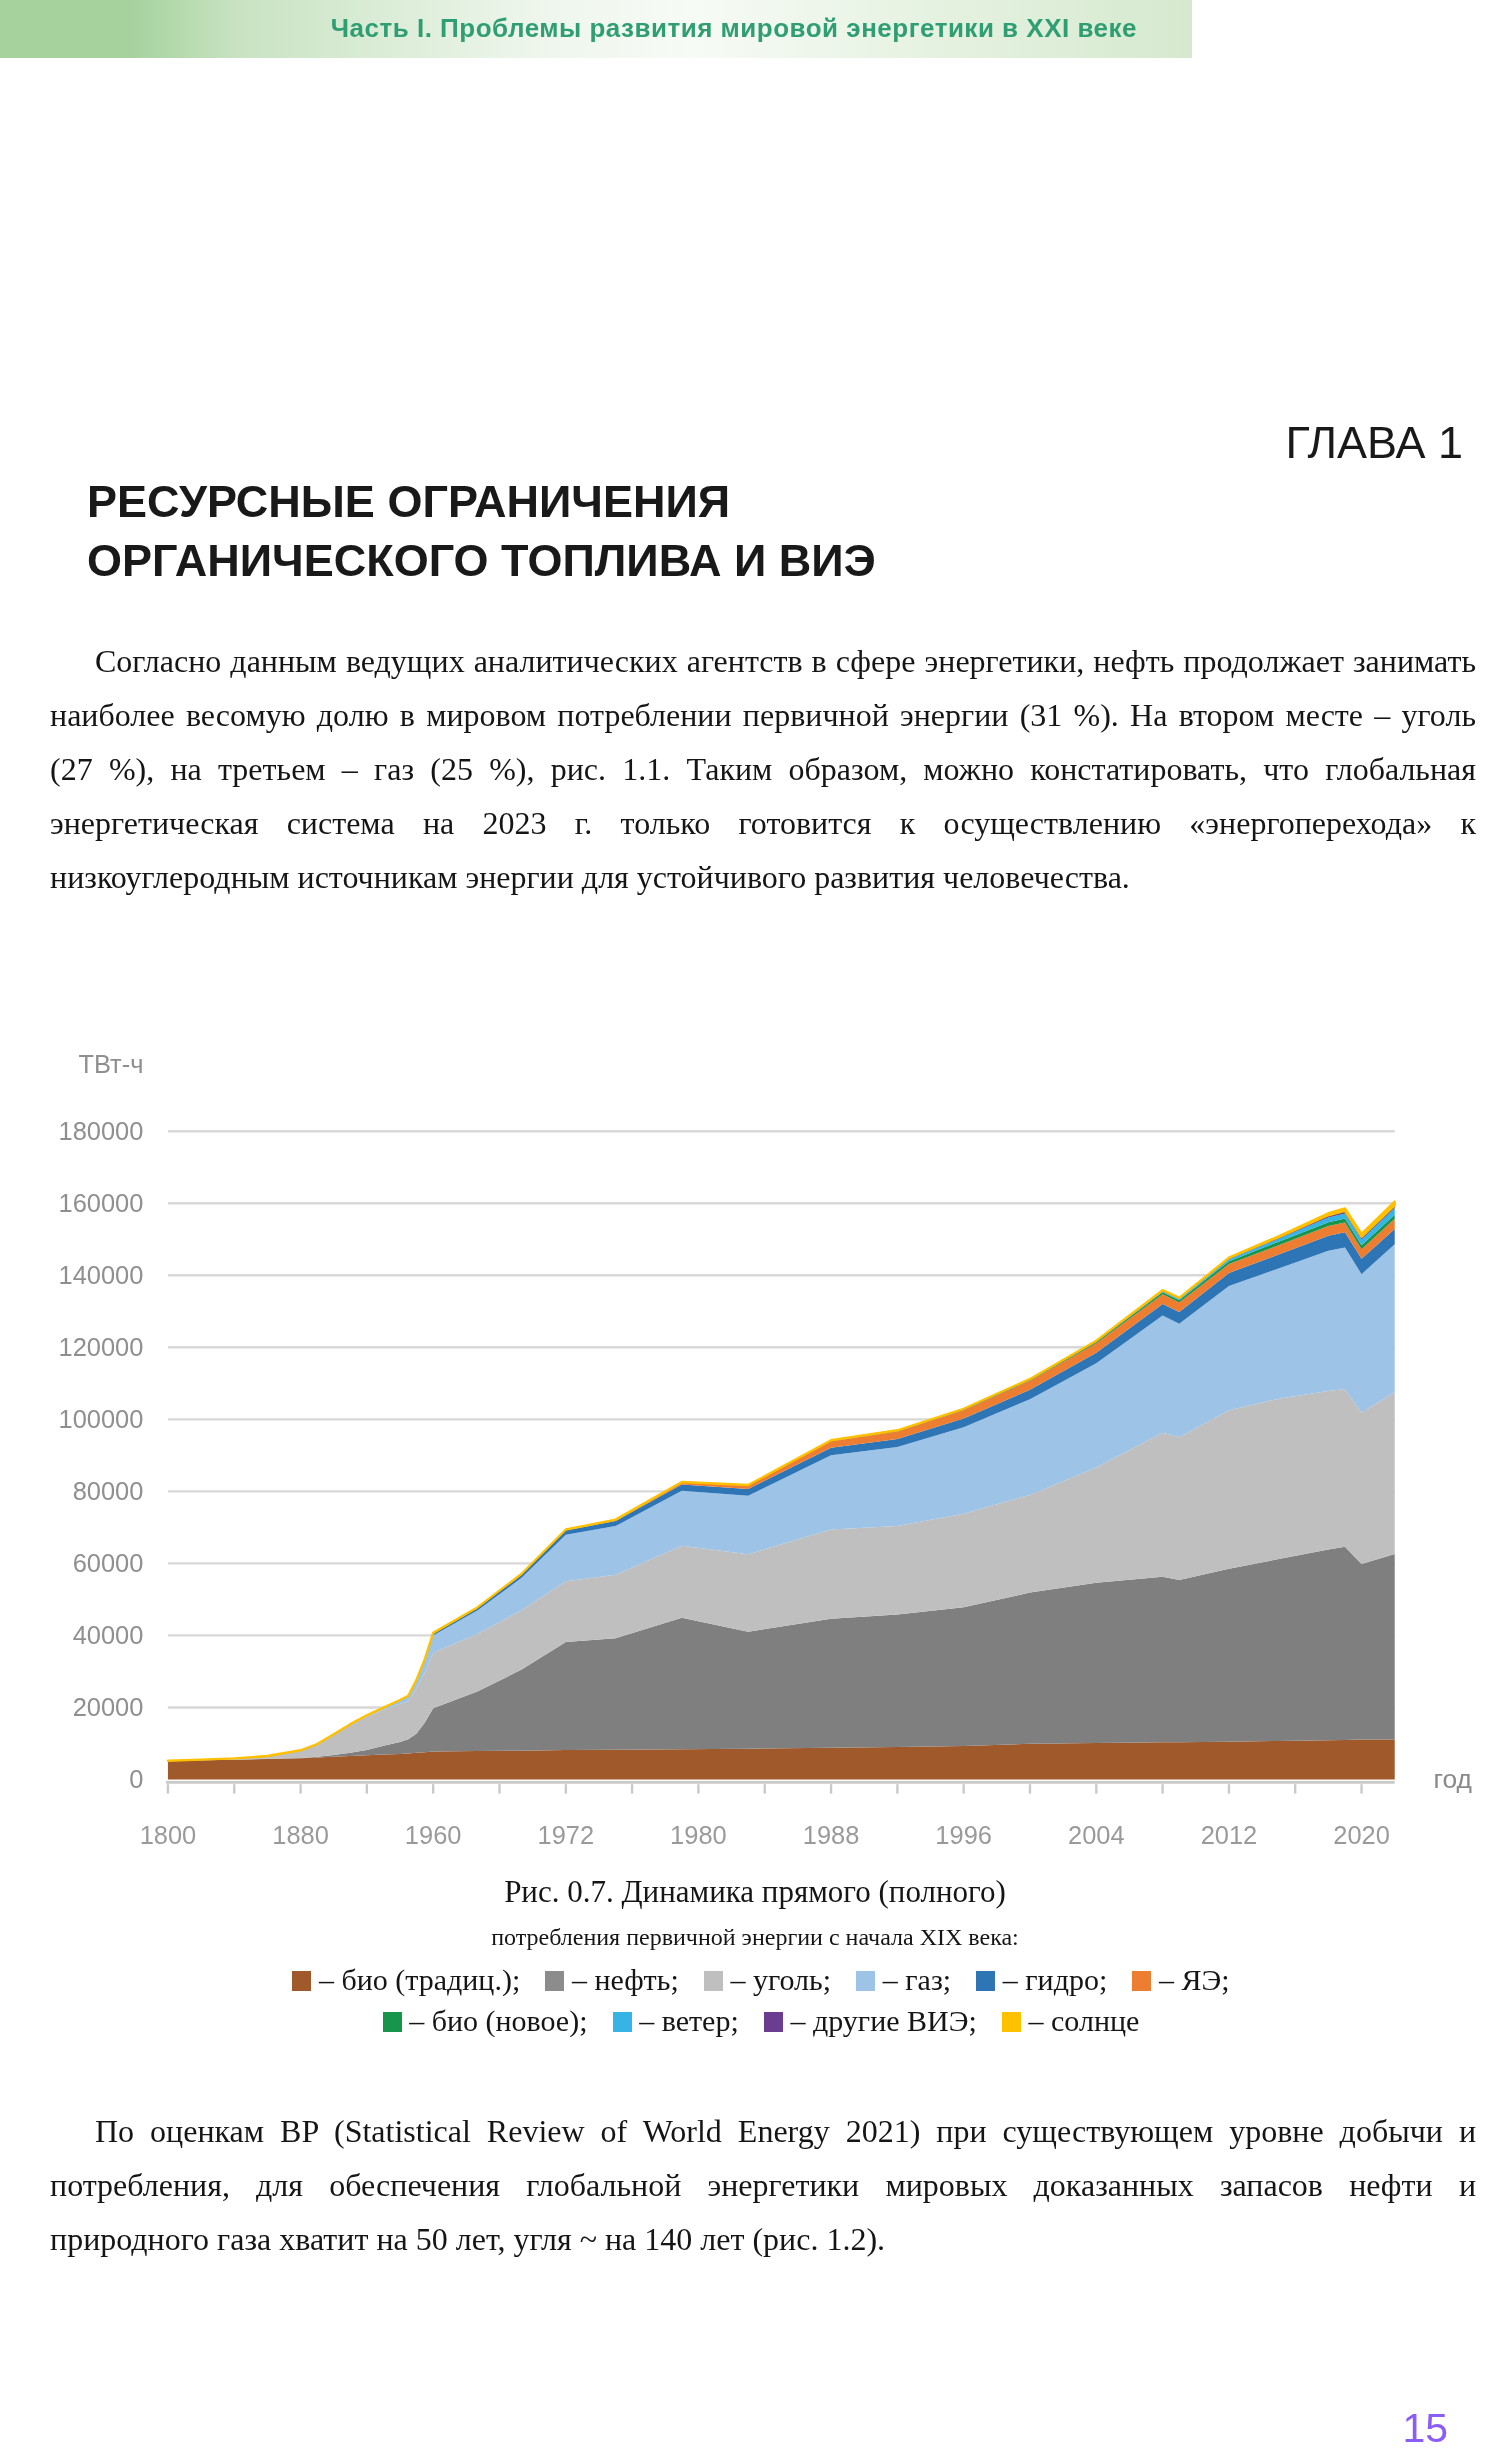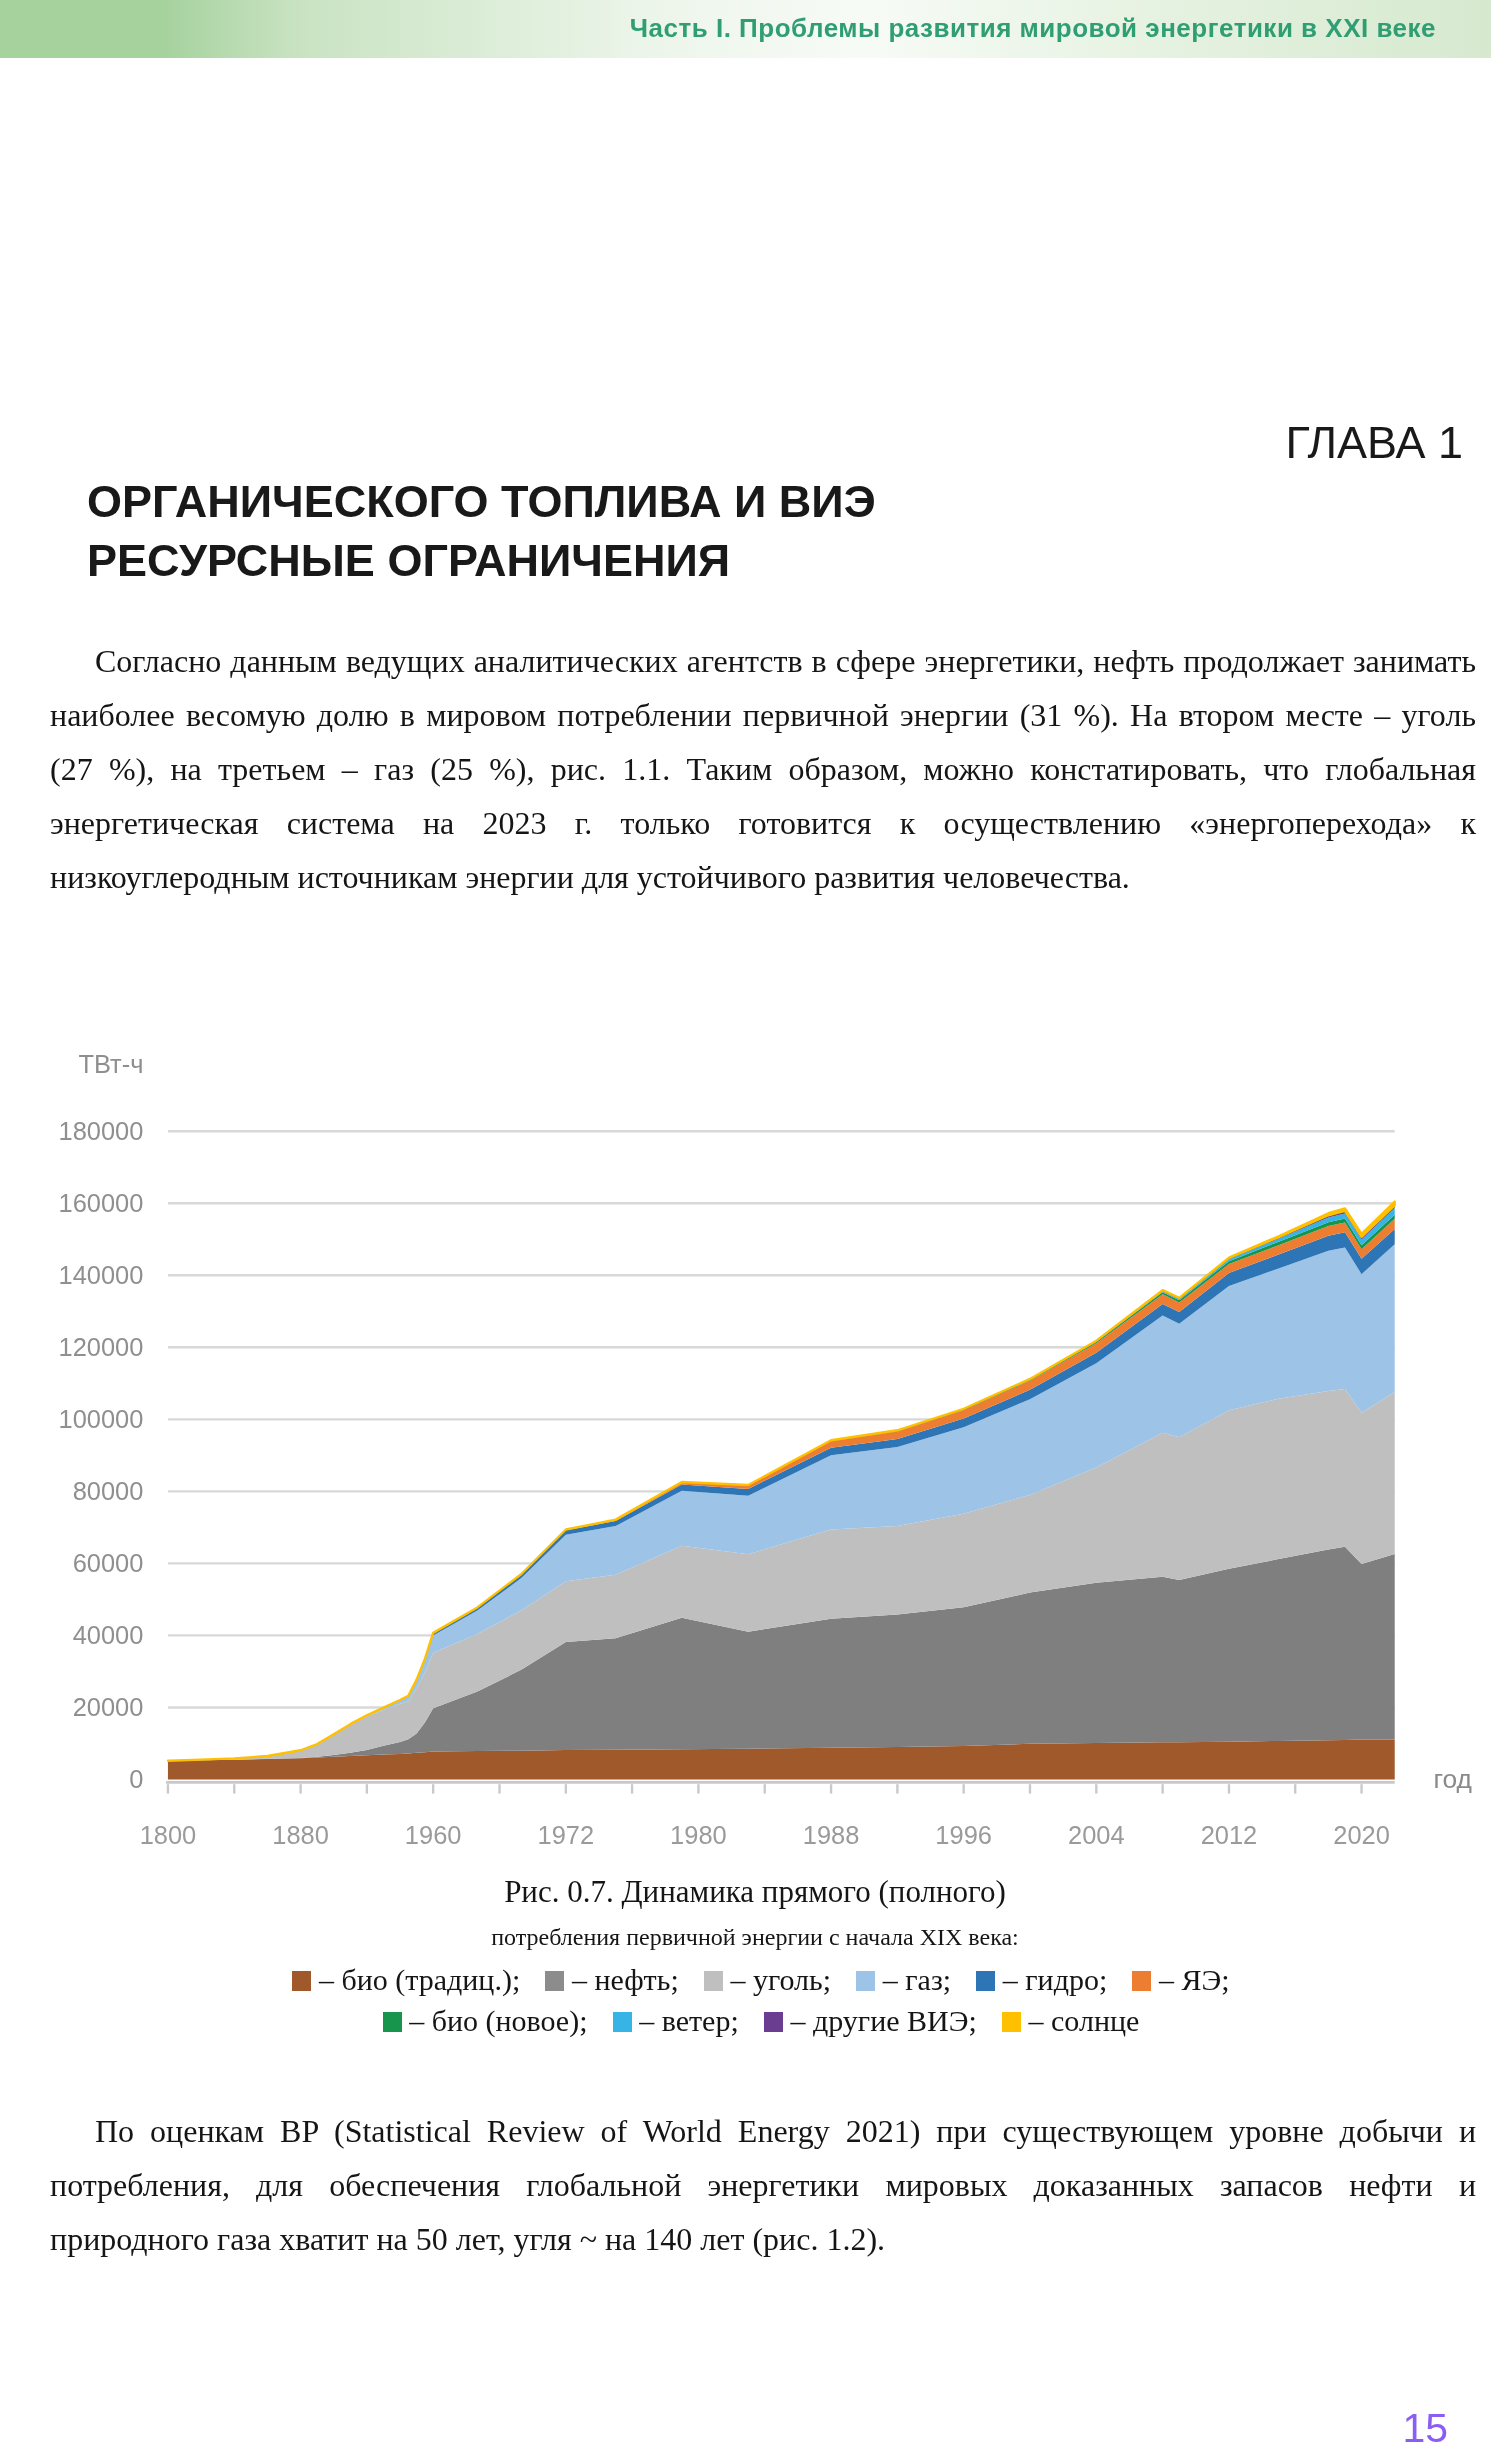--- a/index.html
+++ b/index.html
@@ -1,18 +1,18 @@
 <!DOCTYPE html>
 <html style="font-size:15px"><head>
 <meta charset="utf-8">
 <style>
   html,body{margin:0;padding:0;background:#ffffff;}
   .page{position:relative;width:1508px;height:2450px;background:#ffffff;overflow:hidden;
         font-family:"Liberation Serif",serif;color:#151515;}
-  .band{position:absolute;left:0;top:0;width:1491px;height:58px;
+  .band{position:absolute;left:0;top:0;width:1192px;height:58px;
         background:linear-gradient(90deg,#a6d29e 0%,#a6d29e 11%,#c9e3c2 20%,#eef6ec 45%,#f7fbf6 58%,#e4f1df 80%,#d6e9cf 100%);}
   .band-title{position:absolute;right:55px;top:0;height:58px;line-height:57px;
         font-family:"Liberation Sans",sans-serif;font-weight:bold;font-size:26px;
         letter-spacing:0.5px;}
   .chapter{position:absolute;left:87px;top:413px;width:1376px;
         font-family:"Liberation Sans",sans-serif;font-size:45px;line-height:59px;color:#191919;}
   .chapter .kicker{font-weight:400;text-align:right;}
   .chapter .cap{font-weight:700;}
   .bodytext{position:absolute;left:42px;width:1426px;margin:8px;
         font-size:32px;line-height:54px;text-align:justify;text-indent:45px;color:#151515;}
@@ -34,22 +34,22 @@
 <body>
 
 <div class="page">
 
   <header class="band">
     <div class="band-title" style="color: rgb(47, 158, 115);">Часть I. Проблемы развития мировой энергетики в XXI веке</div>
   </header>
 
   <section class="chapter">
     <div class="kicker">ГЛАВА 1</div>
+    <div class="cap">РЕСУРСНЫЕ ОГРАНИЧЕНИЯ</div>
     <div class="cap">ОРГАНИЧЕСКОГО ТОПЛИВА И ВИЭ</div>
-    <div class="cap">РЕСУРСНЫЕ ОГРАНИЧЕНИЯ</div>
   </section>
 
   <p class="bodytext intro">Согласно данным ведущих аналитических агентств в сфере энергетики, нефть продолжает занимать наиболее весомую долю в мировом потреблении первичной энергии (31 %). На втором месте – уголь (27 %), на третьем – газ (25 %), рис. 1.1. Таким образом, можно констатировать, что глобальная энергетическая система на 2023 г. только готовится к осуществлению «энергоперехода» к низкоуглеродным источникам энергии для устойчивого развития человечества.</p>
 
   <figure class="figwrap" style="margin:0">
     <svg id="chart-svg" width="1508" height="848" viewBox="0 0 1600 900">
         <line x1="178" y1="711.6" x2="1480" y2="711.6" stroke="#d8d8d8" stroke-width="2.5"></line>
         <line x1="178" y1="635.1" x2="1480" y2="635.1" stroke="#d8d8d8" stroke-width="2.5"></line>
         <line x1="178" y1="558.7" x2="1480" y2="558.7" stroke="#d8d8d8" stroke-width="2.5"></line>
         <line x1="178" y1="482.2" x2="1480" y2="482.2" stroke="#d8d8d8" stroke-width="2.5"></line>

